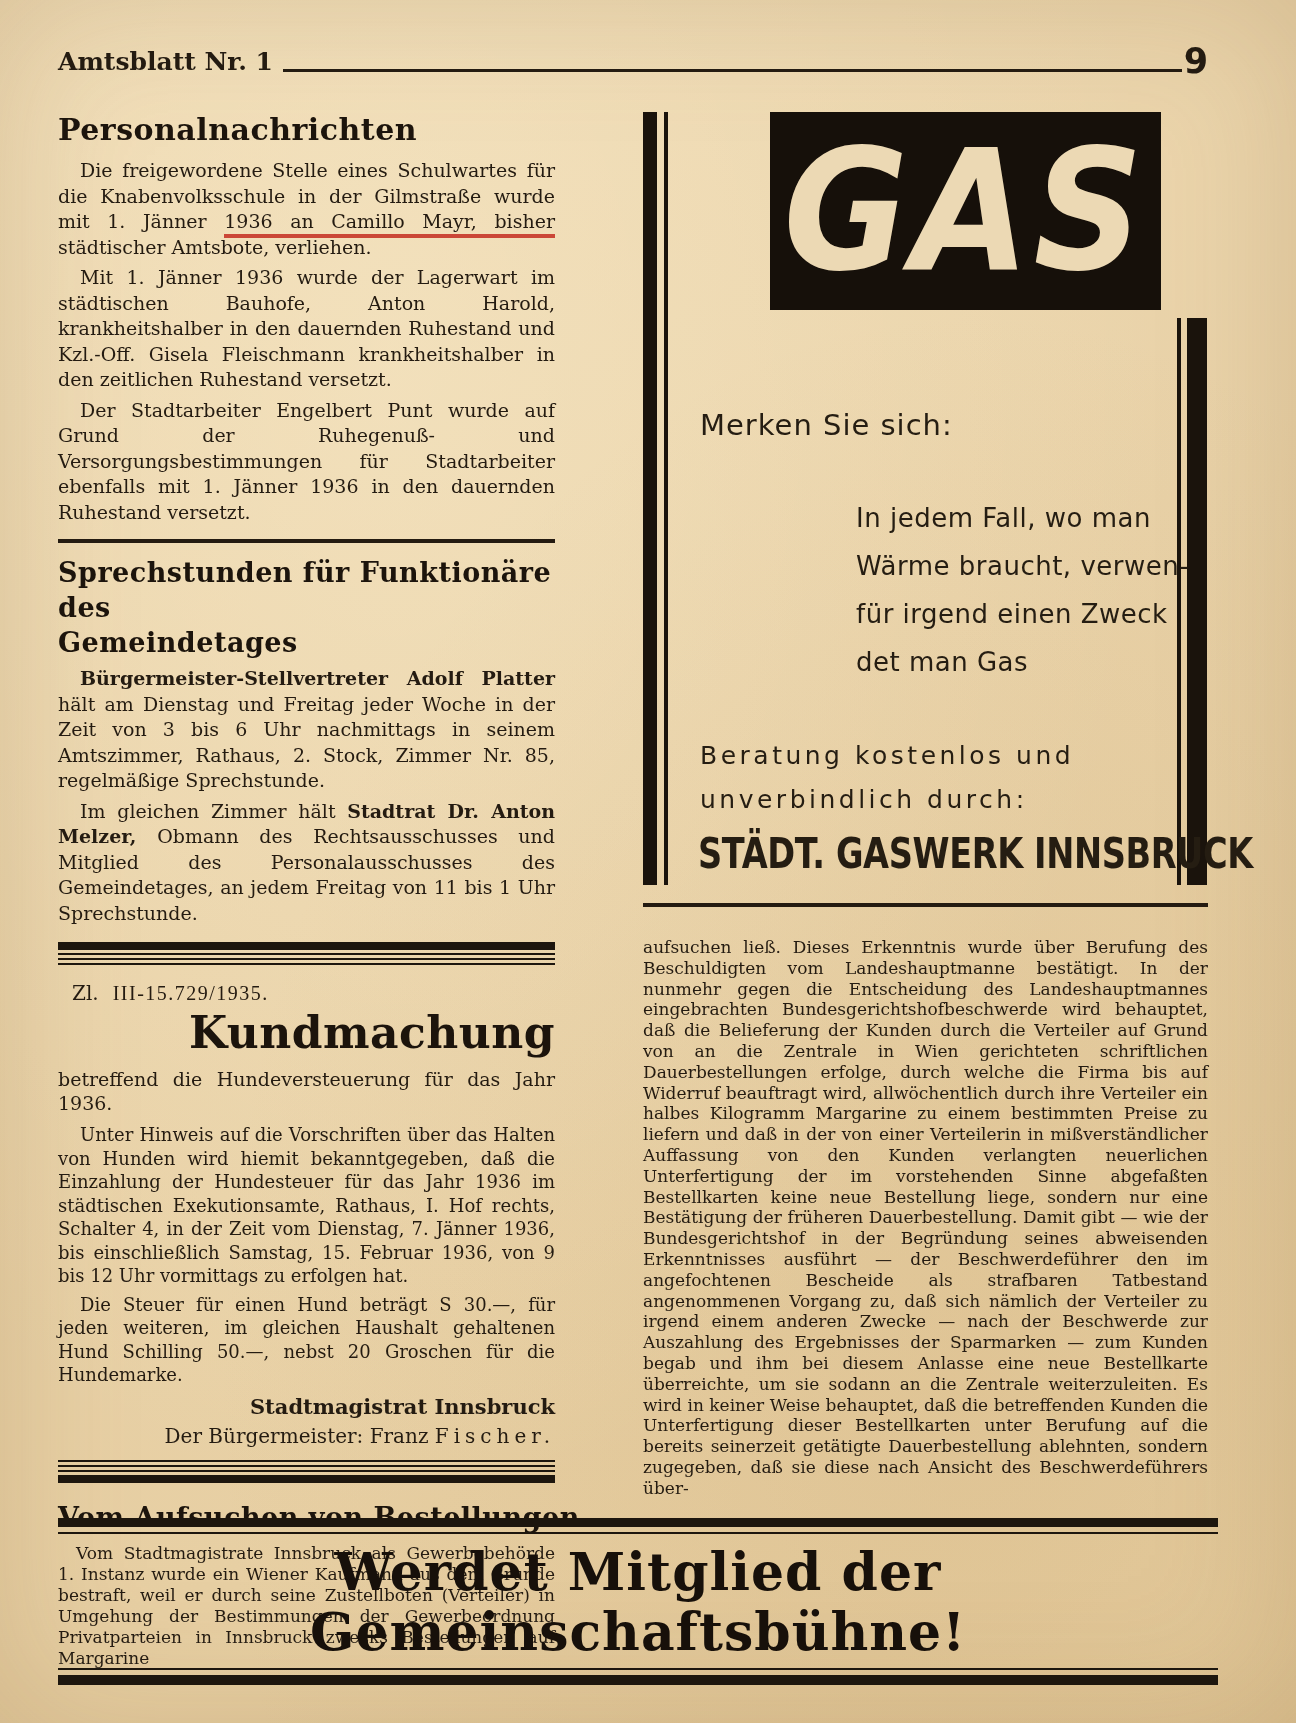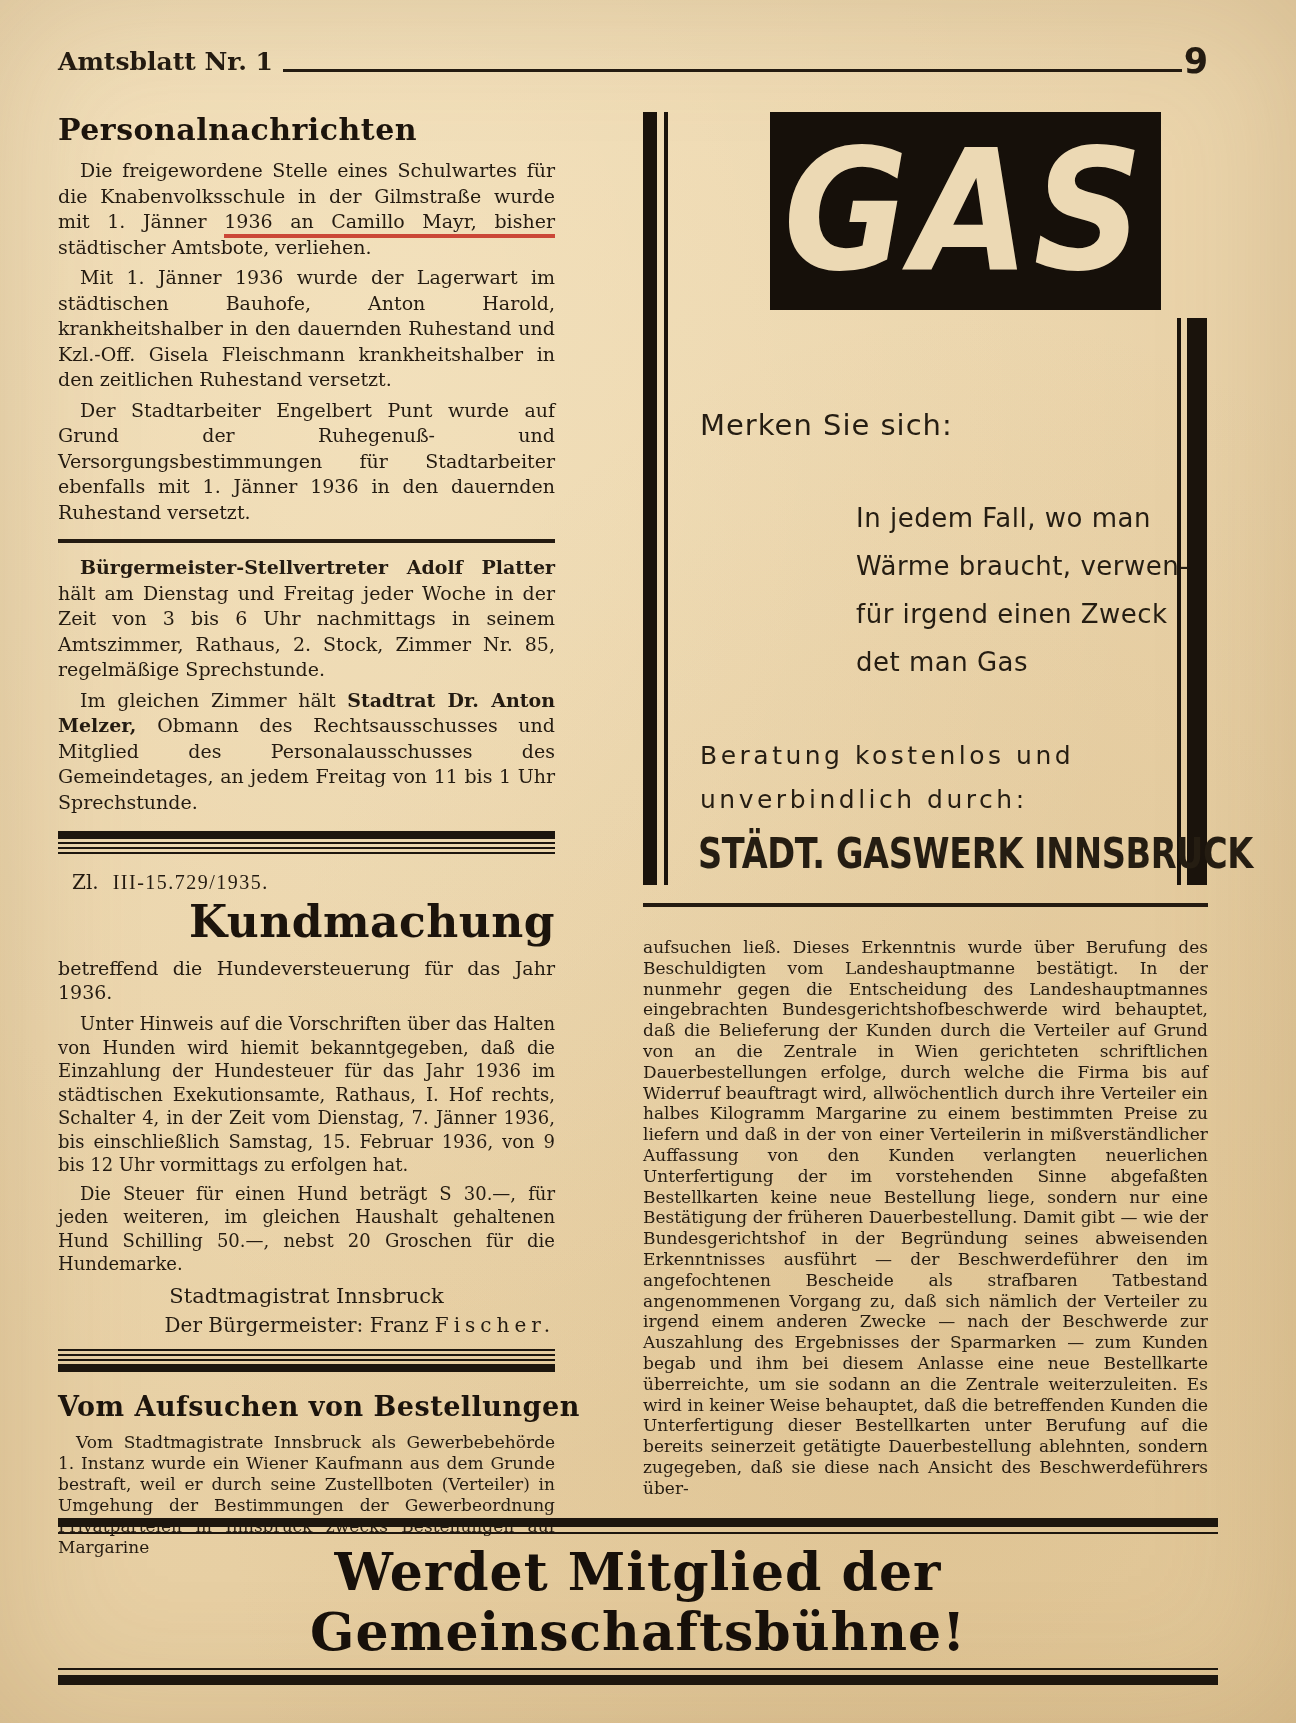--- a/index.html
+++ b/index.html
@@ -48,21 +48,21 @@
       linear-gradient(#1d160e,#1d160e) 0 21px/100% 2px no-repeat; }
   .divider-b { background:
       linear-gradient(#1d160e,#1d160e) 0 0   /100% 2px no-repeat,
       linear-gradient(#1d160e,#1d160e) 0 5px /100% 2px no-repeat,
       linear-gradient(#1d160e,#1d160e) 0 10px/100% 2px no-repeat,
       linear-gradient(#1d160e,#1d160e) 0 15px/100% 8px no-repeat; }
 
   .file-number { margin:16px 0 0 14px; font-size:20px; }
   .file-number .val { letter-spacing:1.5px; margin-left:14px; font-family:"Liberation Serif","DejaVu Serif",serif; }
   .betreffend { margin-top:12px; font-size:19px; line-height:24px; text-align:justify; text-align-last:justify; }
-  .sig-org  { margin-top:8px; text-align:center; font-weight:normal; font-size:21px; line-height:24px; }
+  .sig-org  { margin-top:8px; text-align:right; font-weight:bold; font-size:21px; line-height:24px; }
   .sig-line { margin-top:5px; text-align:right; font-size:20px; line-height:24px; }
   .sig-name { letter-spacing:5px; }
 
   .red-underline { border-bottom:4px solid rgba(197,50,36,.88); padding-bottom:2px; }
   .bold { font-weight:bold; }
 
   
   .ad { position:relative; height:773px; }
   .ad .vl  { position:absolute; background:#1a130c; }
   .vl-l-thick { left:0;   top:0;     width:14px; height:773px; }
@@ -110,20 +110,21 @@
     <h1 class="fraktur-h">Personalnachrichten</h1>
 
     <p class="body-a"><span>Die freigewordene Stelle eines Schulwartes für die Knabenvolksschule in der Gilmstraße wurde mit 1. Jänner </span><span class="red-underline">1936 an Camillo Mayr, bisher</span><span> städtischer Amtsbote, verliehen.</span></p>
 
     <p class="body-a mt5">Mit 1. Jänner 1936 wurde der Lagerwart im städtischen Bauhofe, Anton Harold, krankheitshalber in den dauernden Ruhestand und Kzl.-Off. Gisela Fleischmann krankheitshalber in den zeitlichen Ruhestand versetzt.</p>
 
     <p class="body-a mt5">Der Stadtarbeiter Engelbert Punt wurde auf Grund der Ruhegenuß- und Versorgungsbestimmungen für Stadtarbeiter ebenfalls mit 1. Jänner 1936 in den dauernden Ruhestand versetzt.</p>
 
     <div class="section-rule"></div>
 
+    <h2 class="fraktur-h"><span>Sprechstunden für Funktionäre des</span><br><span>Gemeindetages</span></h2>
 
     <p class="body-a mt6"><span class="bold">Bürgermeister-Stellvertreter Adolf Platter</span><span> hält am Dienstag und Freitag jeder Woche in der Zeit von 3 bis 6 Uhr nachmittags in seinem Amtszimmer, Rathaus, 2. Stock, Zimmer Nr. 85, regelmäßige Sprechstunde.</span></p>
 
     <p class="body-a mt5"><span>Im gleichen Zimmer hält </span><span class="bold">Stadtrat Dr. Anton Melzer,</span><span> Obmann des Rechtsausschusses und Mitglied des Personalausschusses des Gemeindetages, an jedem Freitag von 11 bis 1 Uhr Sprechstunde.</span></p>
 
     <div class="divider-a"></div>
 
     <div class="file-number"><span>Zl.</span><span class="val">III-15.729/1935.</span></div>
 
     <h3 class="fraktur-h">Kundmachung</h3>

